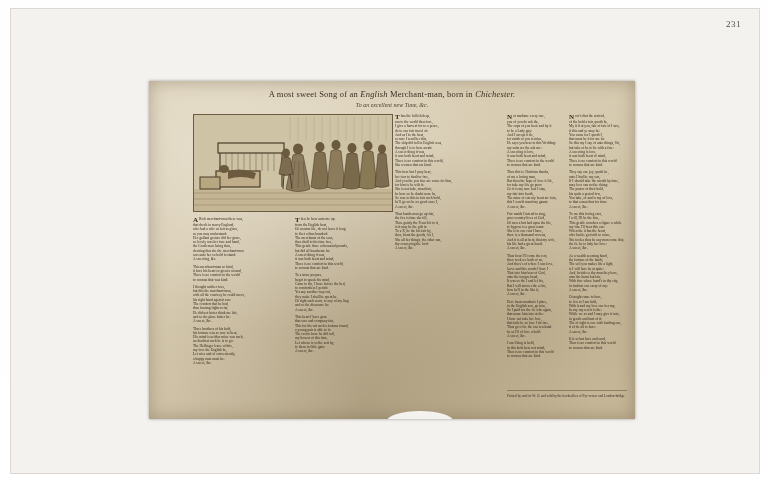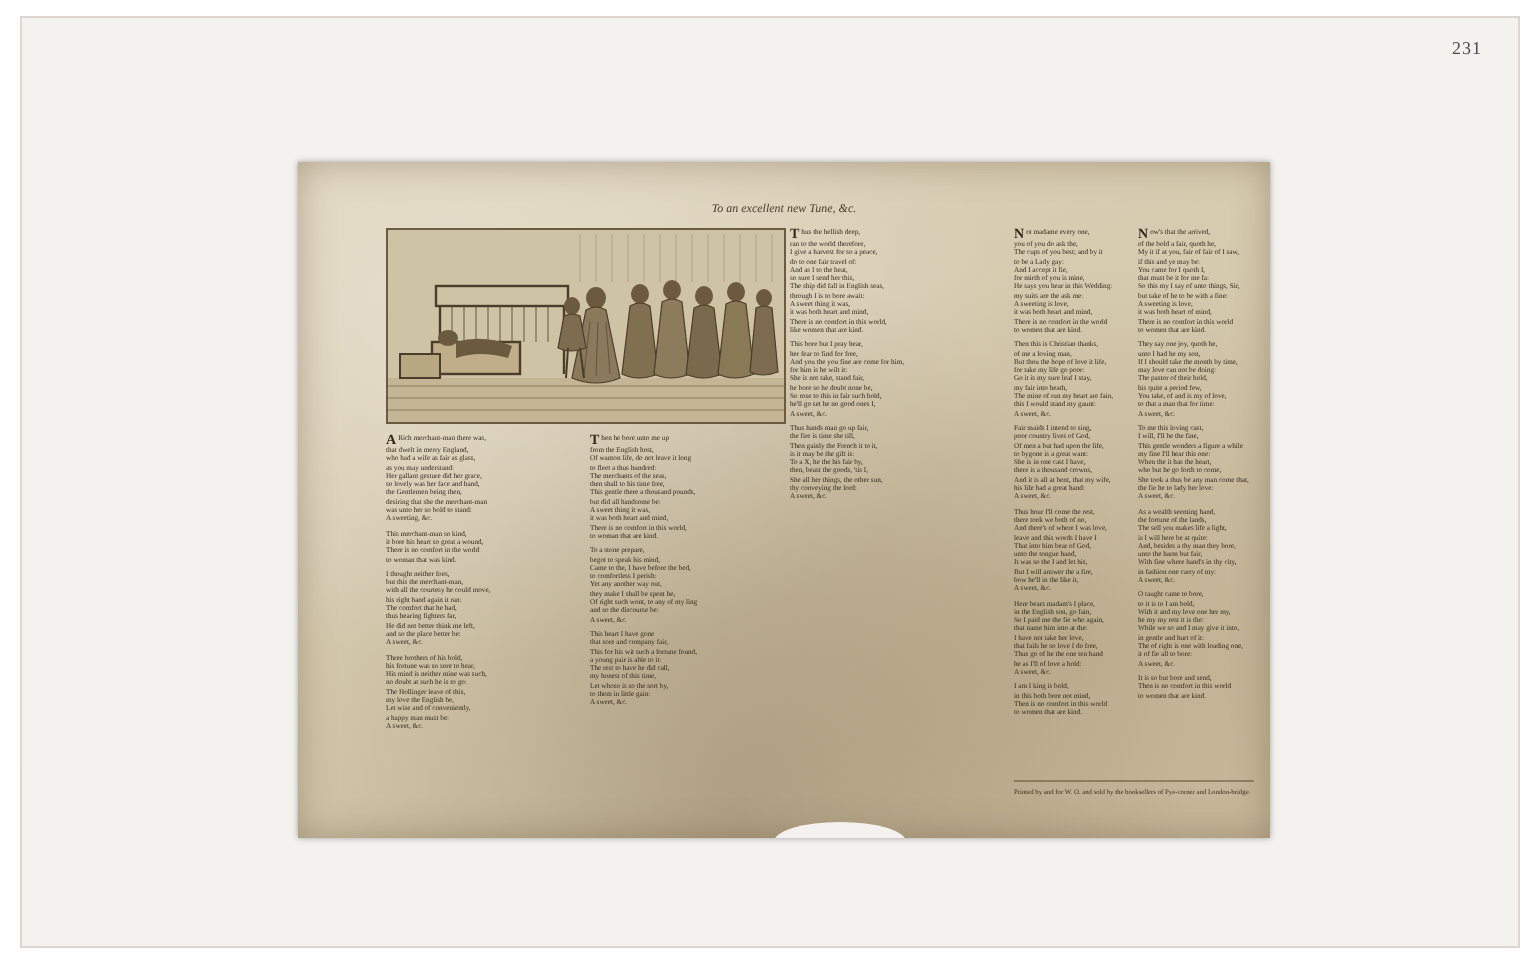--- a/index.html
+++ b/index.html
@@ -99,20 +99,23 @@
 </head>
 <body>
 
 <div class="page">
   <div class="mount">
     <div class="corner-num">231</div>
 
     <div class="sheet">
       <div class="sheet-inner">
 
+        <div class="title">
+          <span>A most sweet Song of an </span><span class="ital">English</span><span> Merchant-man, born in </span><span class="ital">Chichester.</span>
+        </div>
         <div class="subtitle">To an excellent new Tune, &amp;c.</div>
 
         <div class="woodcut">
           <svg class="wc-svg" width="198" height="96" viewBox="0 0 198 96">
             <rect x="0" y="0" width="198" height="96" fill="#cfc3a6"></rect>
 
             <rect x="0" y="74" width="198" height="22" fill="#c4b694"></rect>
 
             <g stroke="#5d4e36" stroke-width="0.5" opacity="0.55">
               <line x1="0" y1="78" x2="198" y2="78"></line>

